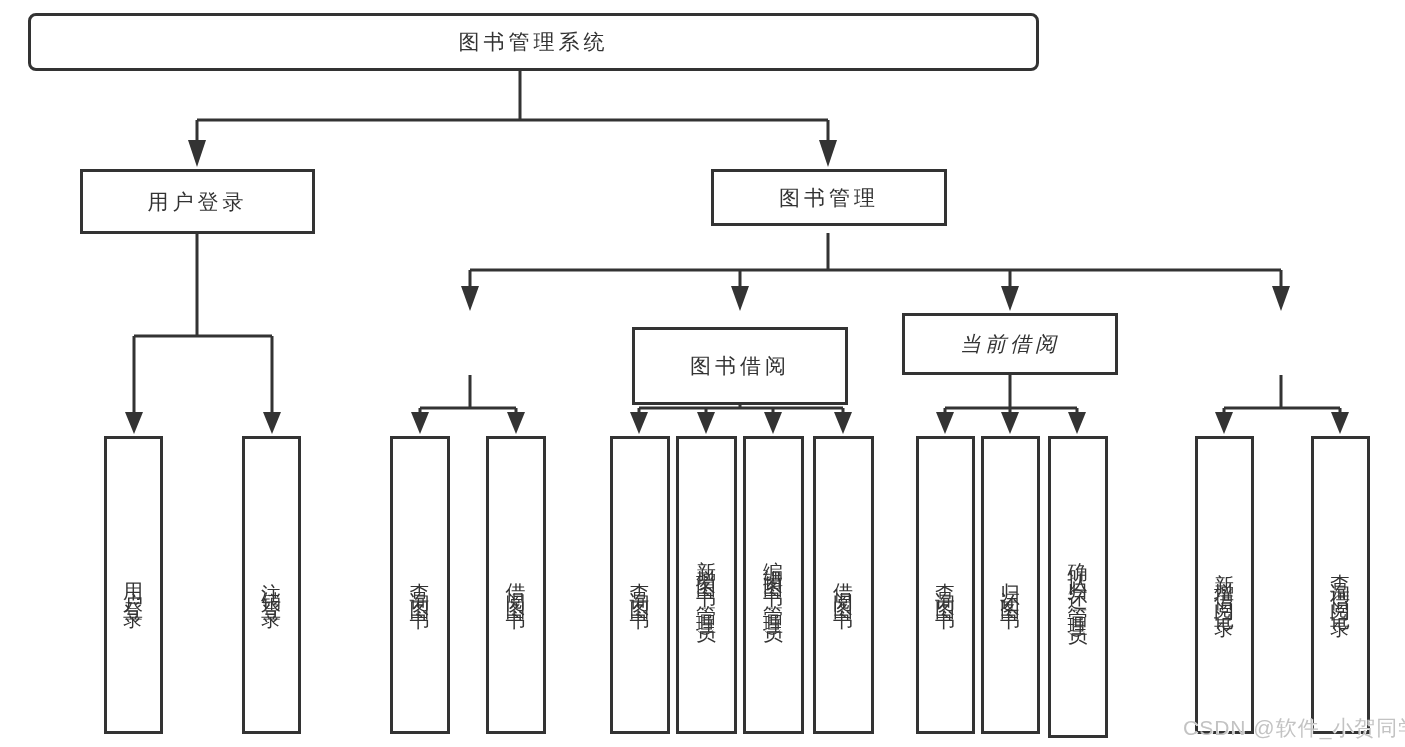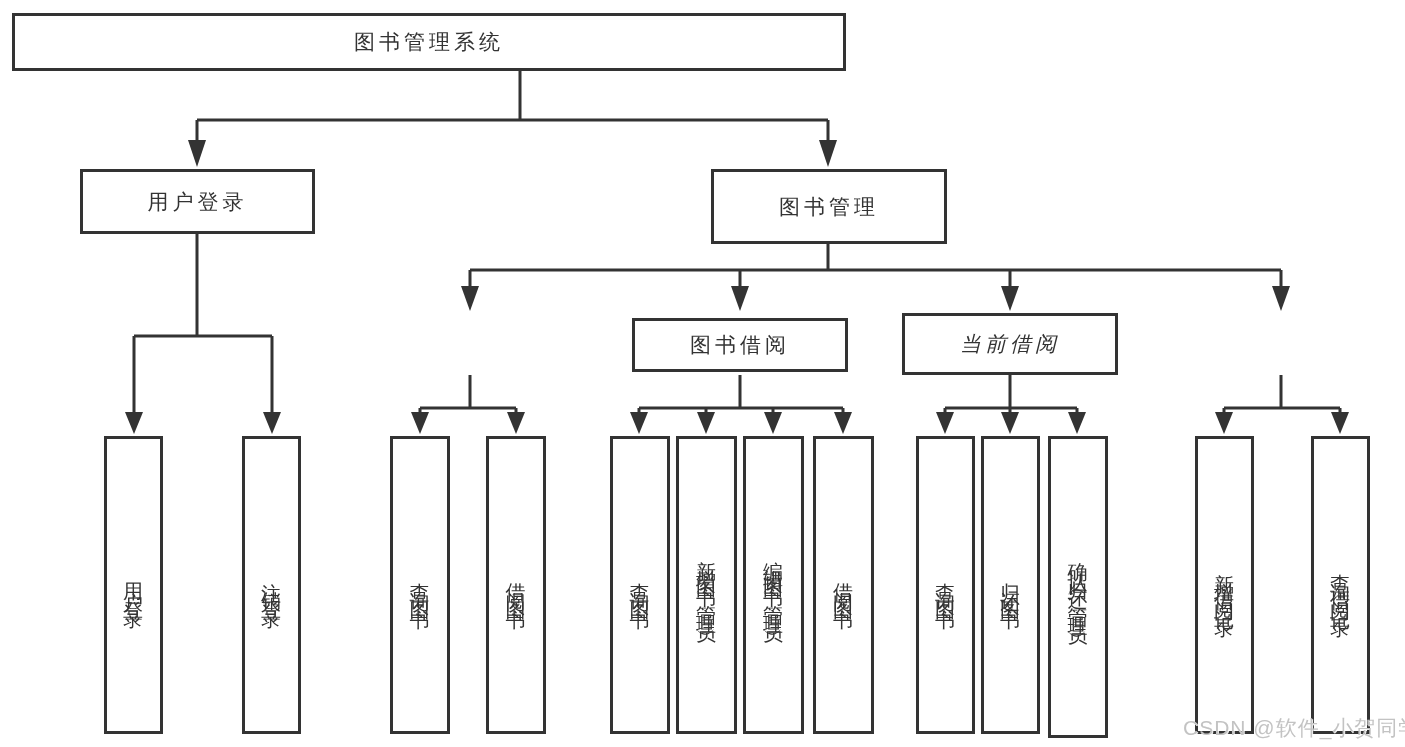--- a/index.html
+++ b/index.html
@@ -63,32 +63,32 @@
     <path class="edge" d="M1010,375 L1010,414 M945,408 L1077,408 M945,408 L945,414 M1077,408 L1077,414"></path>
     <polygon class="arrowhead" points="936,412 954,412 945,434"></polygon>
     <polygon class="arrowhead" points="1001,412 1019,412 1010,434"></polygon>
     <polygon class="arrowhead" points="1068,412 1086,412 1077,434"></polygon>
 
     <path class="edge" d="M1281,375 L1281,408 M1224,408 L1340,408 M1224,408 L1224,414 M1340,408 L1340,414"></path>
     <polygon class="arrowhead" points="1215,412 1233,412 1224,434"></polygon>
     <polygon class="arrowhead" points="1331,412 1349,412 1340,434"></polygon>
   </svg>
 
-  <div class="box hbox" style="left:12px;top:13px;width:834px;height:58px;">
+  <div class="box hbox" style="left:28px;top:13px;width:1011px;height:58px;border-radius:8px;">
     <span>图书管理系统</span>
   </div>
 
   <div class="box hbox" style="left:80px;top:169px;width:235px;height:65px;">
     <span>用户登录</span>
   </div>
-  <div class="box hbox" style="left:711px;top:169px;width:236px;height:75px;">
+  <div class="box hbox" style="left:711px;top:169px;width:236px;height:57px;">
     <span>图书管理</span>
   </div>
 
-  <div class="box hbox" style="left:632px;top:318px;width:216px;height:54px;font-family:Liberation Mono, monospace;">
+  <div class="box hbox" style="left:632px;top:327px;width:216px;height:78px;font-family:Liberation Mono, monospace;">
     <span>图书借阅</span>
   </div>
   <div class="box hbox" style="left:902px;top:313px;width:216px;height:62px;font-style:italic;">
     <span>当前借阅</span>
   </div>
 
   <div class="box vbox" style="left:104px;top:436px;width:59px;height:298px;">
     <span>用户登录</span>
   </div>
   <div class="box vbox" style="left:242px;top:436px;width:59px;height:298px;">

